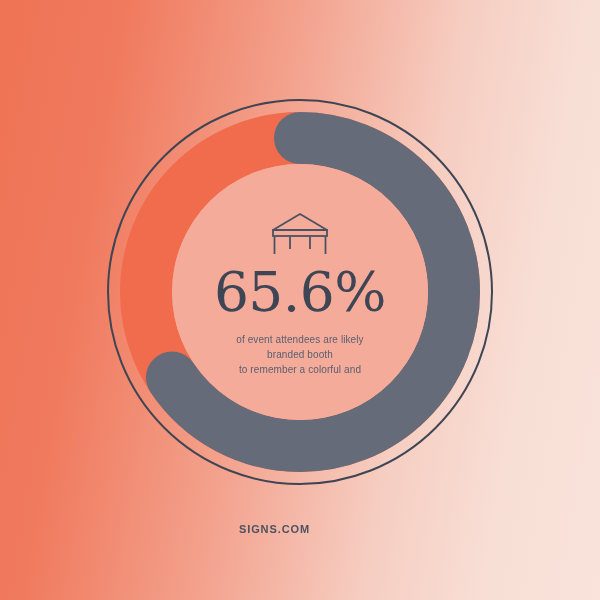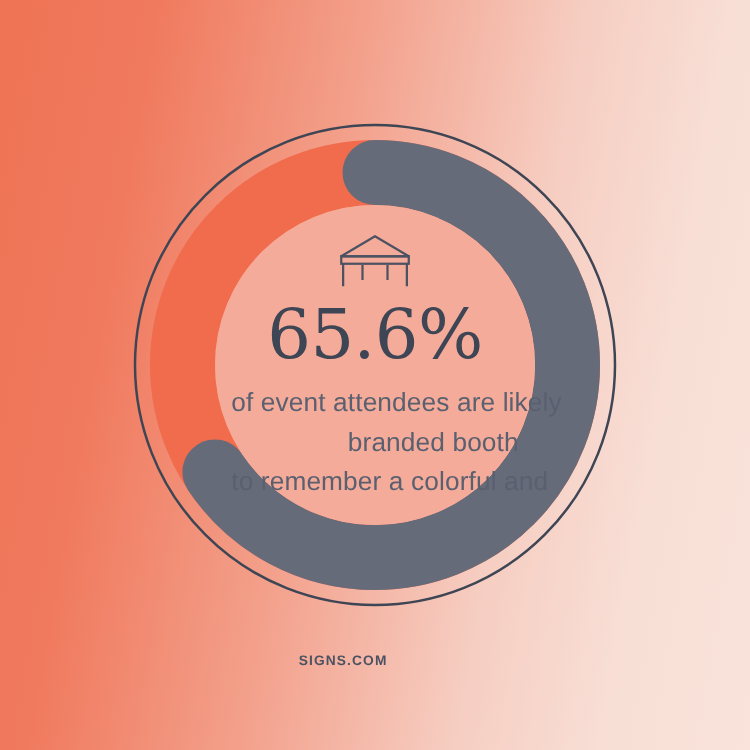--- a/index.html
+++ b/index.html
@@ -44,21 +44,21 @@
   #center-content {
     position: absolute;
     left: 172px;
     top: 164px;
     width: 256px;
     height: 256px;
     display: flex;
     flex-direction: column;
     align-items: center;
     justify-content: center;
-    text-align: right;
+    text-align: center;
     box-sizing: border-box;
     padding-top: 4px;
   }
   #tent-icon {
     width: 60px;
     height: 44px;
     margin-bottom: 10px;
   }
   #tent-icon svg { display: block; width: 60px; height: 44px; }
 
@@ -66,21 +66,21 @@
     font-family: "DejaVu Serif", "Liberation Serif", serif;
     font-size: 55px;
     line-height: 1;
     font-weight: 400;
     color: #3e4554;
     letter-spacing: -0.5px;
     margin-bottom: 12px;
   }
   #stat-desc {
     font-family: "Liberation Sans", sans-serif;
-    font-size: 21px;
+    font-size: 10px;
     line-height: 1.52;
     color: #5a6070;
     letter-spacing: 0.1px;
     max-width: 230px;
   }
   #stat-desc .line { display: block; white-space: nowrap; }
 
   
   #footer-brand {
     position: absolute;

